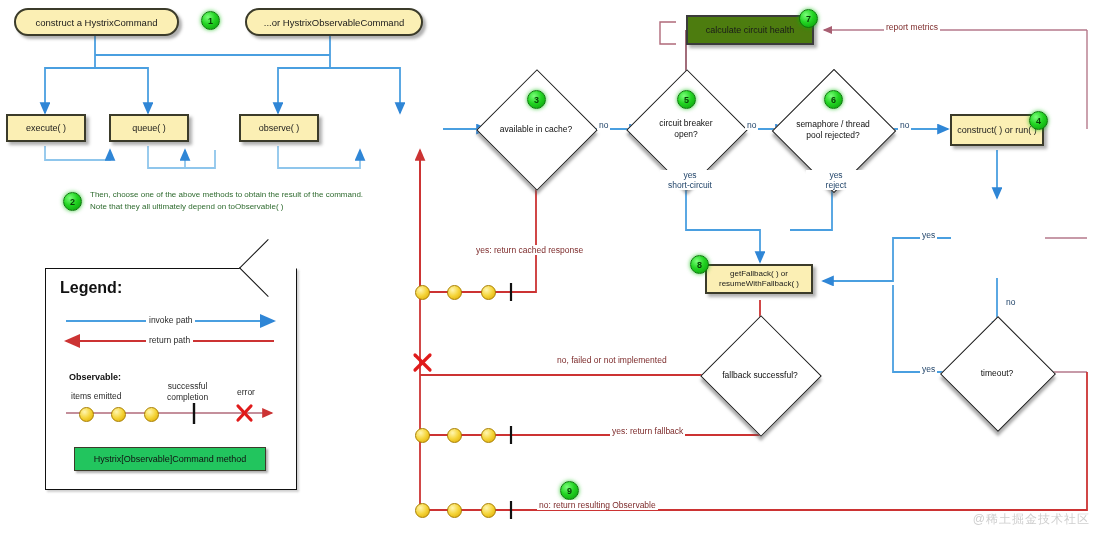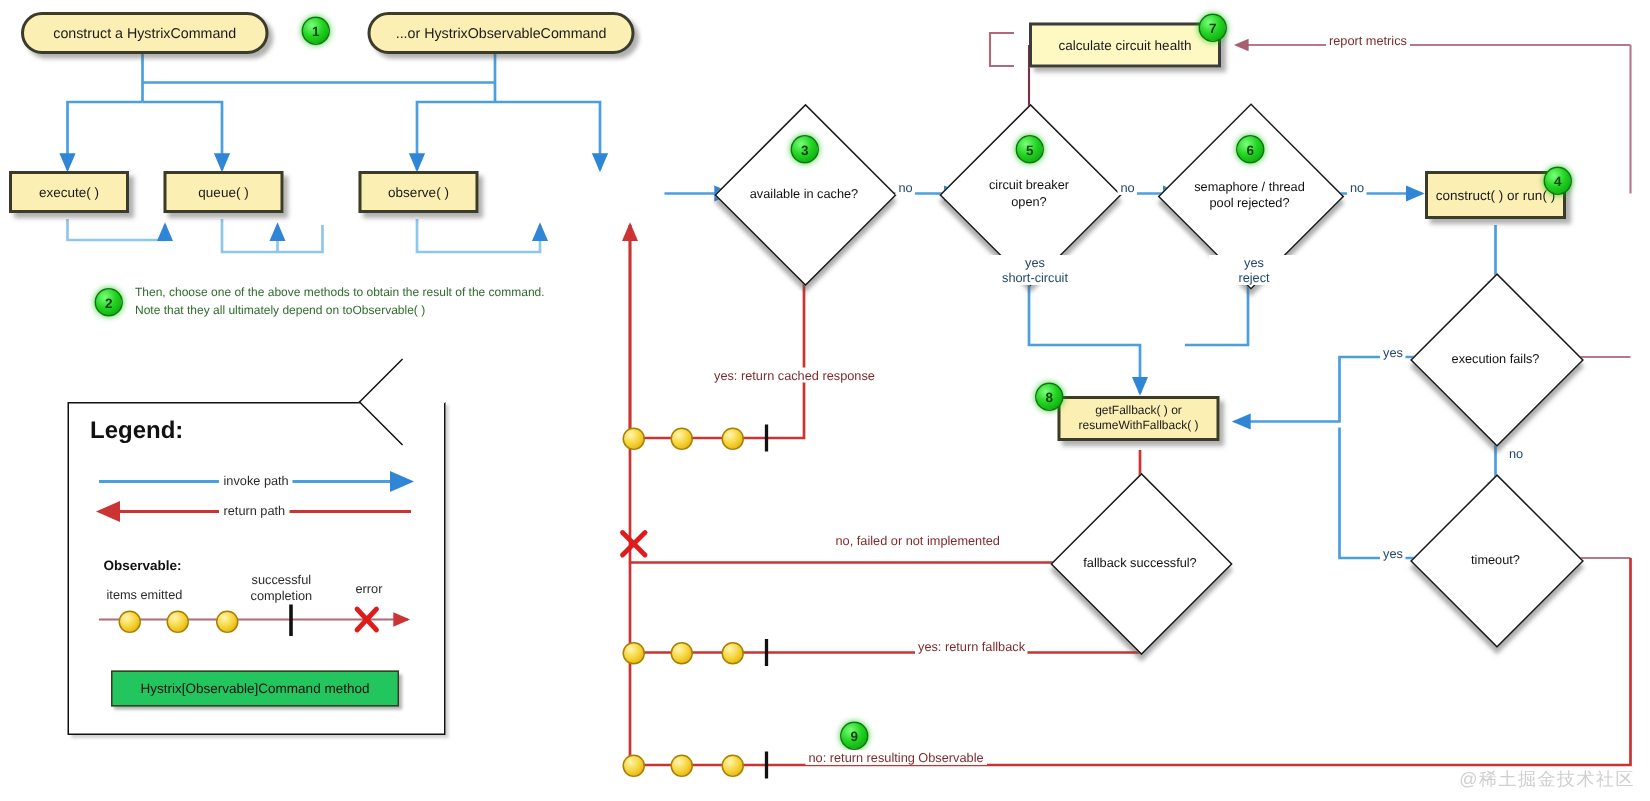--- a/index.html
+++ b/index.html
@@ -21,21 +21,21 @@
     box-shadow:3px 3px 3px rgba(80,80,80,.45);
     display:flex;align-items:center;justify-content:center;
     font-size:9.5px;color:#1a1a1a;text-align:center;padding:12px 8px;
   }
   .rect{
     background:#fbefb4;border:2px solid #3b3b2a;
     box-shadow:3px 3px 3px rgba(80,80,80,.45);
     display:flex;align-items:center;justify-content:center;
     font-size:9px;color:#1a1a1a;text-align:center;padding:0 5px;line-height:1.2;
   }
-  .rect.pink{background:#fef9c3;border-color:#3b3b3b;}
+  .rect.pink{background:#4d7c0f;border-color:#3b3b3b;}
 
   .diamond-wrap{position:absolute;}
   .diamond-wrap .dshape{
     position:absolute;left:0;top:0;width:100%;height:100%;
     background:#ffffff;border:1.6px solid #1a1a1a;
     transform:rotate(45deg);
     box-shadow:3px 3px 3px rgba(90,90,90,.5);
   }
   .diamond-wrap .dlabel{
     position:absolute;left:0;top:0;width:100%;height:100%;
@@ -215,24 +215,20 @@
     <div class="dlabel">semaphore / thread pool rejected?</div>
   </div>
   <div class="bullet" style="left:824px;top:90px;">6</div>
 
   <div class="node rect" style="left:950px;top:114px;width:94px;height:32px;">construct( ) or run( )</div>
   <div class="bullet" style="left:1029px;top:111px;">4</div>
 
   <div class="node rect pink" style="left:686px;top:15px;width:128px;height:30px;">calculate circuit health</div>
   <div class="bullet" style="left:799px;top:9px;">7</div>
 
-  <div class="diamond-wrap" style="left:957px;top:199px;width:80px;height:80px;">
-    <div class="dshape"></div>
-    <div class="dlabel">execution fails?</div>
-  </div>
 
   <div class="diamond-wrap" style="left:957px;top:333px;width:80px;height:80px;">
     <div class="dshape"></div>
     <div class="dlabel">timeout?</div>
   </div>
 
   <div class="node rect" style="left:705px;top:264px;width:108px;height:30px;font-size:8px;">getFallback( ) or resumeWithFallback( )</div>
   <div class="bullet" style="left:690px;top:255px;">8</div>
 
   <div class="diamond-wrap" style="left:718px;top:333px;width:84px;height:84px;">

